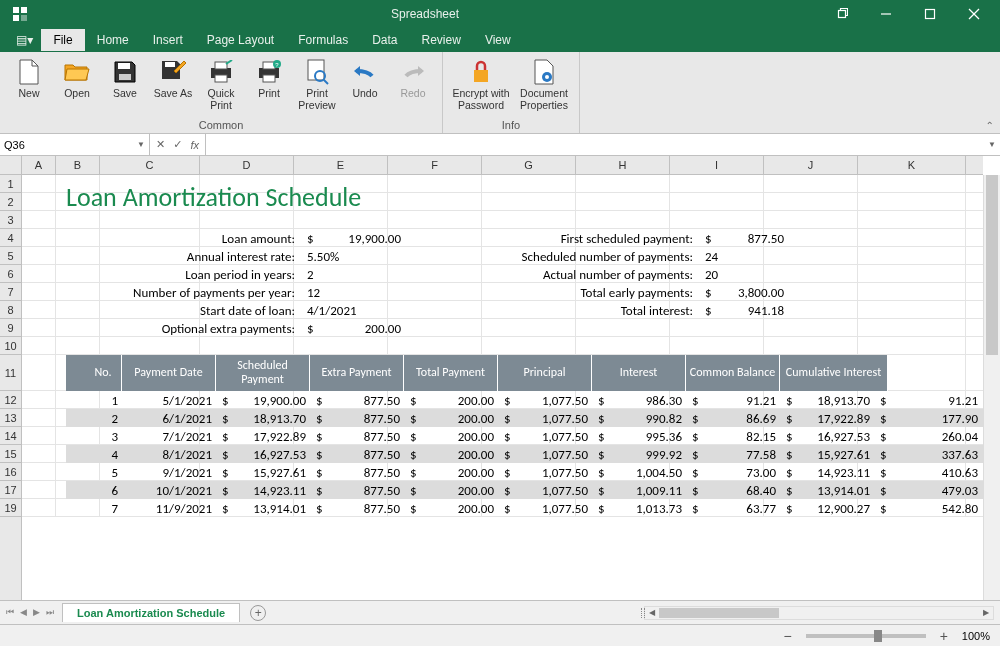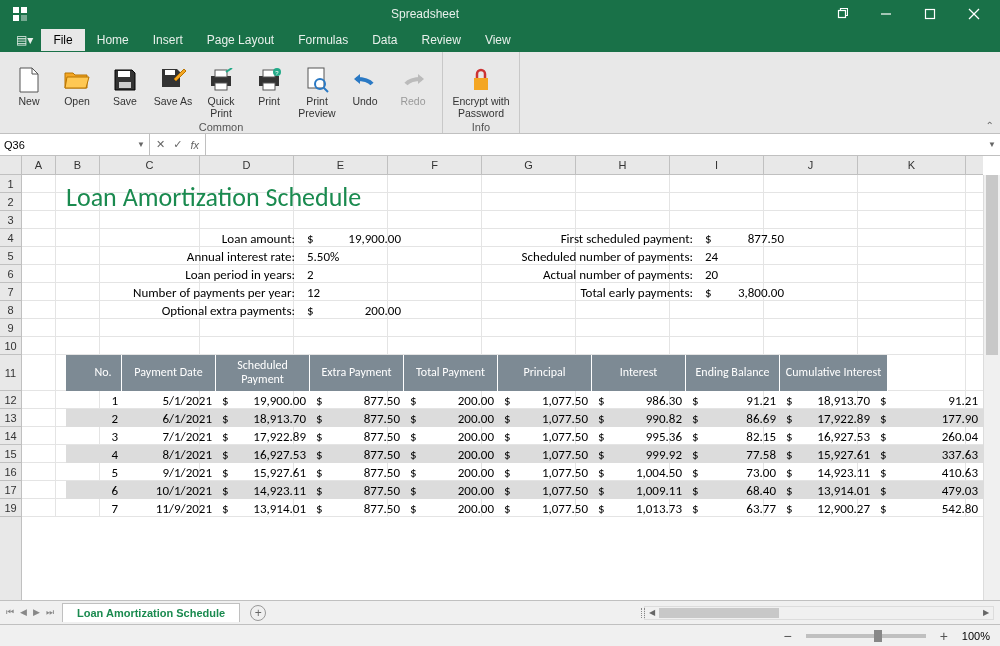--- a/index.html
+++ b/index.html
@@ -48,21 +48,21 @@
   height: 82px;
   display: flex;
   position: relative;
 }
 .ribbon-group {
   display:flex;
   flex-direction:column;
   border-right: 1px solid #c8c8c8;
   padding: 0 6px;
 }
-.ribbon-group-items { display:flex; align-items:flex-start; padding-top:12px; gap:2px; flex:1;}
+.ribbon-group-items { display:flex; align-items:flex-start; padding-top:4px; gap:2px; flex:1;}
 .ribbon-group-label { text-align:center; font-size:11px; color:#555; padding-bottom:2px;}
 .rbtn {
   display:flex; flex-direction:column; align-items:center; justify-content:flex-start;
   width: 46px; padding: 2px 2px; cursor:pointer; font-size:10.5px; color:#333; text-align:center; line-height:1.1;
 }
 .rbtn .ricon { width:28px; height:28px; display:flex; align-items:center; justify-content:center; margin-bottom:2px;}
 .rbtn.disabled { color:#999;}
 .collapse-caret { position:absolute; right:6px; bottom:2px; font-size:10px; color:#666; cursor:pointer;}
 
 .namebox-row {
@@ -287,20 +287,30 @@
   <div class="ribbon-group">
     <div class="ribbon-group-items">
       <div class="rbtn" style="width:64px">
           <div class="ricon">
             <svg width="22" height="24" viewBox="0 0 22 24">
               <rect x="4" y="10" width="14" height="12" fill="#f4a623"></rect>
               <path d="M7 10 V6 a4 4 0 0 1 8 0 V10" fill="none" stroke="#c33" stroke-width="2.5"></path>
             </svg>
           </div>
           <span>Encrypt with Password</span>
+        </div>
+      <div class="rbtn" style="width:58px">
+          <div class="ricon">
+            <svg width="22" height="26" viewBox="0 0 22 26">
+              <path d="M2 1 H14 L20 7 V25 H2 Z" fill="#fff" stroke="#555"></path>
+              <circle cx="14" cy="18" r="5" fill="#2a79c4"></circle>
+              <circle cx="14" cy="18" r="2" fill="#fff"></circle>
+            </svg>
+          </div>
+          <span>Document Properties</span>
         </div>
     </div>
     <div class="ribbon-group-label">Info</div>
   </div>
   <div class="collapse-caret">⌃</div>
 </div>
 
 <div class="namebox-row">
   <div class="namebox">
     <span>Q36</span>
@@ -614,34 +624,41 @@
             <div class="sum-val-r">20</div>
           </div>
           <div class="summary-row">
             <div class="sum-label-l">Number of payments per year:</div>
             <div class="sum-val-l">12</div>
             <div class="sum-gap"></div>
             <div class="sum-label-r">Total early payments:</div>
             <div class="sum-val-r"><span class="dol">$</span><span class="num">3,800.00</span></div>
           </div>
           <div class="summary-row">
+            <div class="sum-label-l">Start date of loan:</div>
+            <div class="sum-val-l">4/1/2021</div>
+            <div class="sum-gap"></div>
+            <div class="sum-label-r">Total interest:</div>
+            <div class="sum-val-r"><span class="dol">$</span><span class="num">941.18</span></div>
+          </div>
+          <div class="summary-row">
             <div class="sum-label-l">Optional extra payments:</div>
             <div class="sum-val-l"><span class="dol">$</span><span class="num">200.00</span></div>
             <div class="sum-gap"></div>
           </div>
         </div>
       <div class="tbl-head" id="thead">
           <div class="th" style="width: 56px; padding-left: 21px;">No.</div>
           <div class="th" style="width: 94px;">Payment Date</div>
           <div class="th" style="width: 94px;">Scheduled Payment</div>
           <div class="th" style="width: 94px;">Extra Payment</div>
           <div class="th" style="width: 94px;">Total Payment</div>
           <div class="th" style="width: 94px; text-align: right;">Principal</div>
           <div class="th" style="width: 94px;">Interest</div>
-          <div class="th" style="width: 94px;">Ending Balance</div>
+          <div class="th" style="width: 94px;">Common Balance</div>
           <div class="th" style="width: 108px;">Cumulative Interest</div>
         </div>
       <div class="tbl-body" id="tbody">
           <div class="tr">
             <div class="td" style="width: 56px;">1</div>
             <div class="td" style="width: 94px;">5/1/2021</div>
             <div class="td" style="width: 94px;">
               <span class="d">$</span>
               <span>19,900.00</span>
             </div>

